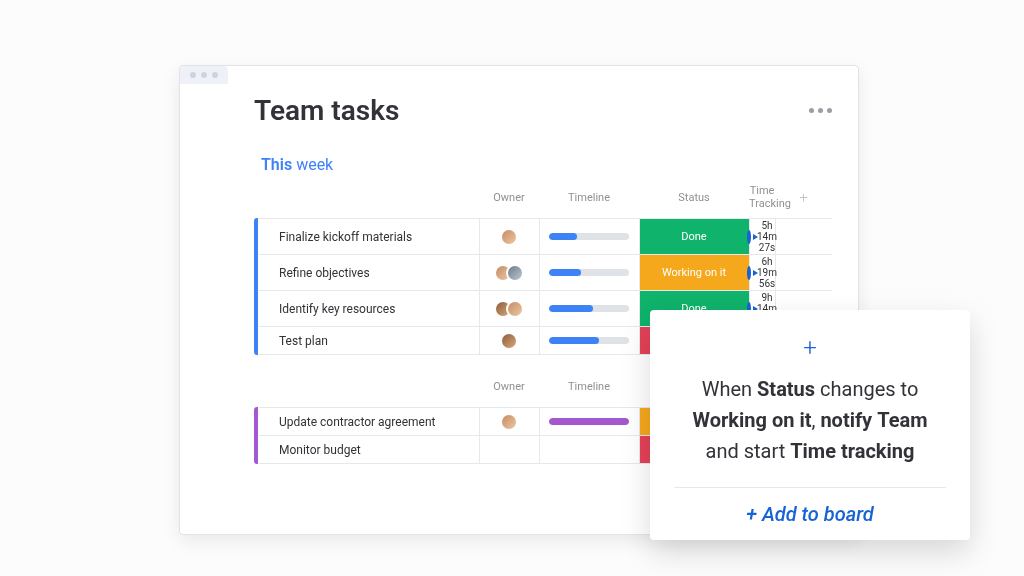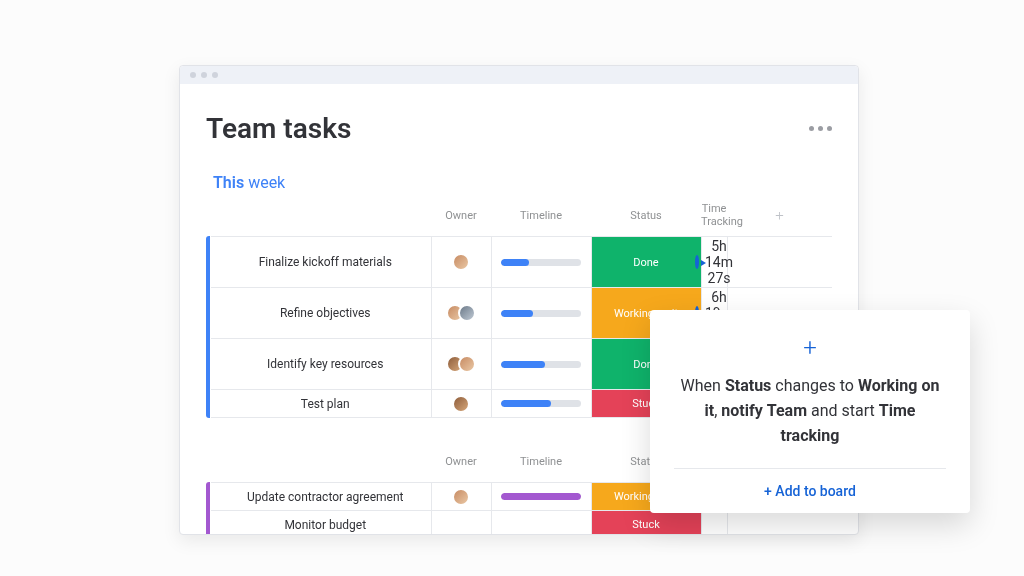--- a/index.html
+++ b/index.html
@@ -13,42 +13,42 @@
     --line:#e6e8ec;
     --bg:#f6f7fa;
   }
   *{box-sizing:border-box;font-family:"Segoe UI", Roboto, Arial, sans-serif;}
   body{margin:0;background:#fcfcfc;width:1024px;height:576px;overflow:hidden;}
 
   .browser{
     position:absolute;left:179px;top:65px;width:680px;height:470px;
     background:#fff;border:1px solid #e1e3e8;border-radius:4px;
     box-shadow:0 6px 18px rgba(0,0,0,.08);
-    display:flex;flex-direction:column;
+    display:flex;flex-direction:row;
   }
   .chrome{height:18px;background:#eef1f7;border-radius:4px 4px 0 0;display:flex;align-items:center;padding:0 10px;gap:5px;}
   .chrome span{width:6px;height:6px;border-radius:50%;background:#cfd3dc;}
   .pane{flex:1;padding:28px 26px 12px 26px;overflow:hidden;}
 
   .title-row{display:flex;align-items:center;justify-content:space-between;margin-bottom:28px;}
   h1{margin:0;font-size:28px;font-weight:600;color:var(--text);}
   .more{display:flex;gap:4px;cursor:pointer;}
   .more i{width:5px;height:5px;border-radius:50%;background:#9b9da3;}
 
   .group-title{font-size:16px;font-weight:400;margin:0 0 6px 2px;}
   .group-title b{font-weight:600;}
   .group-blue{color:var(--blue);}
   .group-purple{color:var(--purple);}
 
   table{width:100%;border-collapse:collapse;table-layout:fixed;}
   col.t{width:220px;} col.o{width:60px;} col.l{width:100px;} col.s{width:110px;} col.tt{width:110px;} col.p{width:26px;}
   thead td{font-size:11px;color:var(--muted);text-align:center;padding:4px 0 8px 0;}
   thead td:first-child{text-align:left;}
   tbody td{height:28px;border:1px solid var(--line);font-size:12px;color:var(--text);text-align:center;position:relative;}
-  tbody td:first-child{text-align:center;padding-left:10px;border-left:none;}
+  tbody td:first-child{text-align:left;padding-left:20px;border-left:none;}
   tbody tr td:last-child{border-right:none;}
   .stripe{position:absolute;left:-5px;top:-1px;bottom:-1px;width:4px;}
   .stripe.blue{background:var(--blue);}
   .stripe.purple{background:var(--purple);}
   tbody tr:first-child .stripe{border-top-left-radius:3px;}
   tbody tr:last-child  .stripe{border-bottom-left-radius:3px;}
 
   .owners{display:flex;justify-content:center;gap:-4px;}
   .owners span{width:18px;height:18px;border-radius:50%;display:inline-block;border:2px solid #fff;margin-left:-6px;}
   .owners span:first-child{margin-left:0;}
@@ -57,38 +57,38 @@
   .av-c{background:linear-gradient(135deg,#8e5d3b,#d6a77a);}
 
   .bar{height:7px;width:80px;background:#dfe2e7;border-radius:4px;margin:0 auto;position:relative;overflow:hidden;}
   .bar i{display:block;height:100%;border-radius:4px;}
   .b-blue i{background:var(--blue);}
   .b-purple i{background:var(--purple);}
 
   .status{color:#fff;font-size:11px;display:flex;align-items:center;justify-content:center;height:100%;}
   .s-done{background:var(--green);text-align:right;} .s-work{background:var(--orange);} .s-stuck{background:var(--red);}
 
-  .tt{display:flex;align-items:center;justify-content:center;gap:6px;font-size:14px;color:#323338;}
+  .tt{display:flex;align-items:center;justify-content:center;gap:6px;font-size:10px;color:#323338;}
   .tt .play{width:14px;height:14px;border:2px solid #1663d6;border-radius:50%;position:relative;}
   .tt .play::after{content:"";position:absolute;left:4px;top:2.5px;border-left:5px solid #1663d6;border-top:3px solid transparent;border-bottom:3px solid transparent;}
 
   .plus-col{color:#bfc2c8;font-size:15px;font-weight:300;}
 
-  .group{margin-bottom:26px;position:relative;padding-left:5px;}
+  .group{margin-bottom:14px;position:relative;padding-left:5px;}
 
   
   .card{
     position:absolute;left:650px;top:310px;width:320px;background:#fff;
     border-radius:4px;box-shadow:0 12px 30px rgba(0,0,0,.15);
     padding:26px 24px 14px 24px;text-align:center;
   }
   .card .big-plus{color:#1663d6;font-size:24px;font-weight:300;line-height:1;margin-bottom:14px;}
-  .card .rule{font-size:16px;line-height:1.55;color:var(--text);}
+  .card .rule{font-size:20px;line-height:1.55;color:var(--text);}
   .card .rule b{font-weight:700;}
-  .card .add{color:#1663d6;font-size:14px;font-weight:500;margin-top:20px;padding-top:14px;border-top:1px solid var(--line);cursor:pointer;}
+  .card .add{color:#1663d6;font-size:20px;font-weight:500;margin-top:20px;padding-top:14px;border-top:1px solid var(--line);cursor:pointer;font-style:italic;}
 </style>
 </head>
 <body>
 
 <div class="browser">
   <div class="chrome">
       <span></span>
       <span></span>
       <span></span>
     </div>

